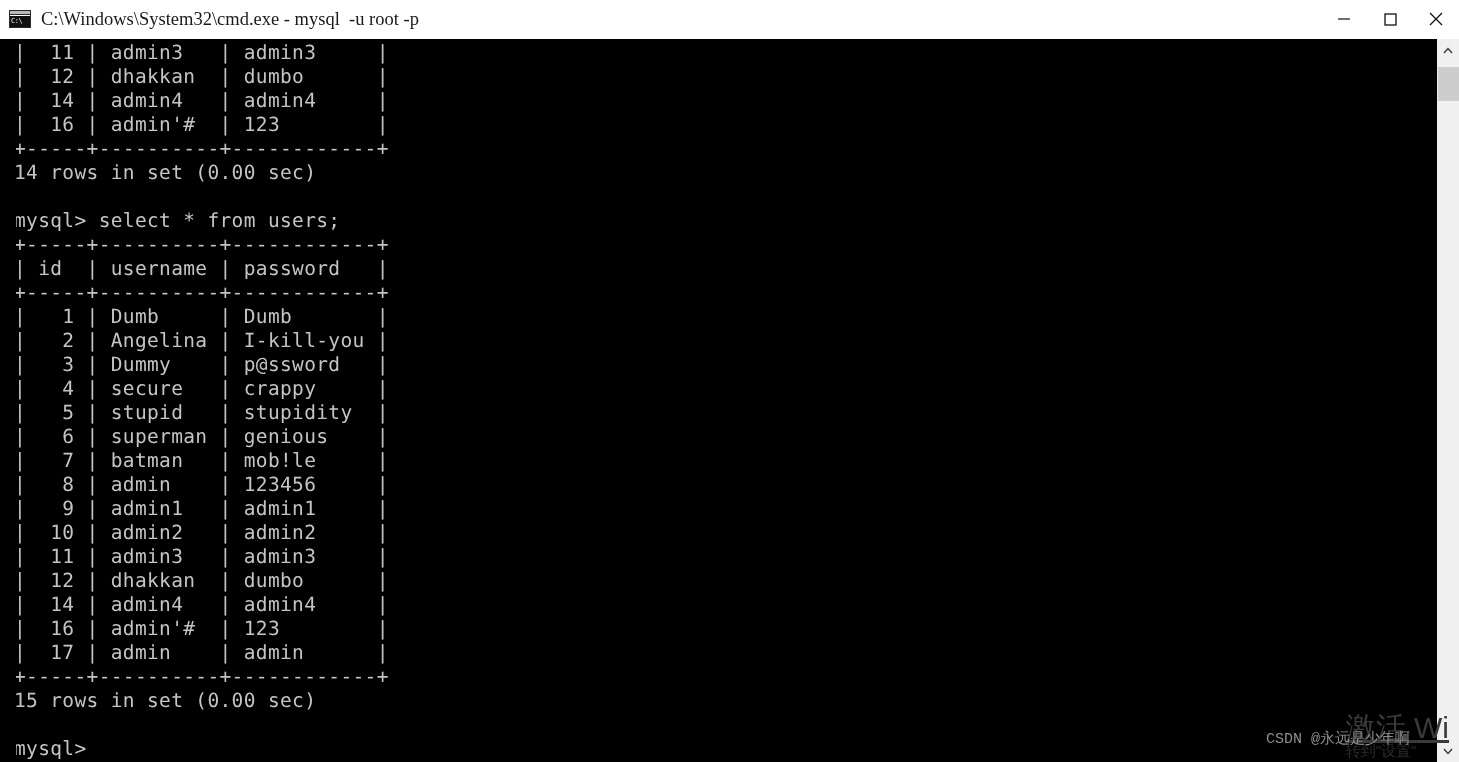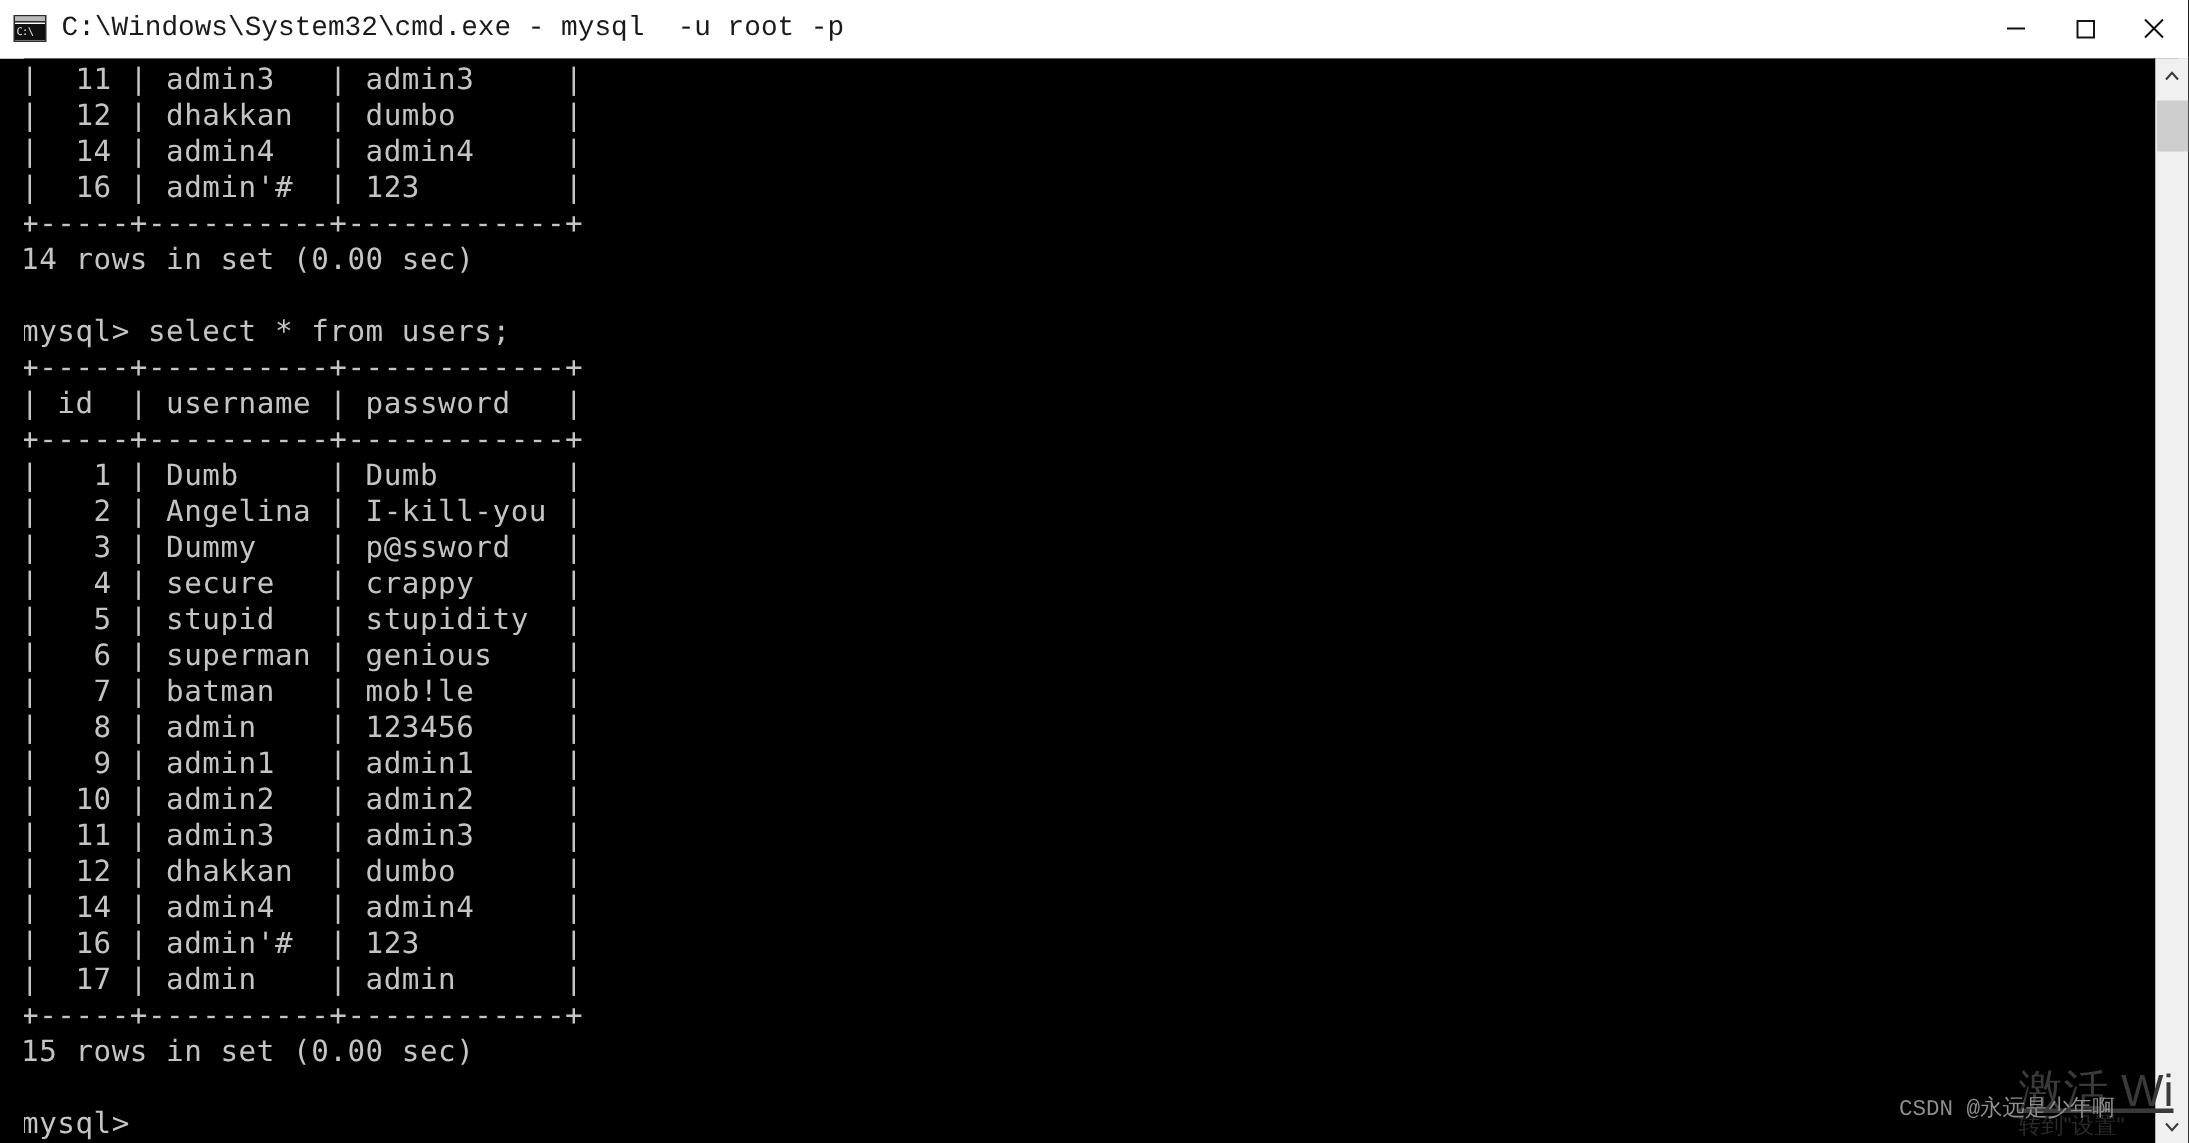--- a/index.html
+++ b/index.html
@@ -54,21 +54,21 @@
     color: #e8e8e8;
     font-family: "DejaVu Sans Mono", monospace;
     font-size: 7px;
     line-height: 11px;
     letter-spacing: -0.5px;
     padding-left: 1px;
     white-space: nowrap;
     overflow: hidden;
   }
   #window-title {
-    font-family: Liberation Mono, monospace;
+    font-family: Liberation Serif, serif;
     font-size: 18.5px;
     color: #1a1a1a;
     white-space: pre;
     letter-spacing: 0px;
     line-height: 22px;
     flex: 1 1 auto;
     overflow: hidden;
   }
   .winbtn {
     width: 46px; height: 38px;

